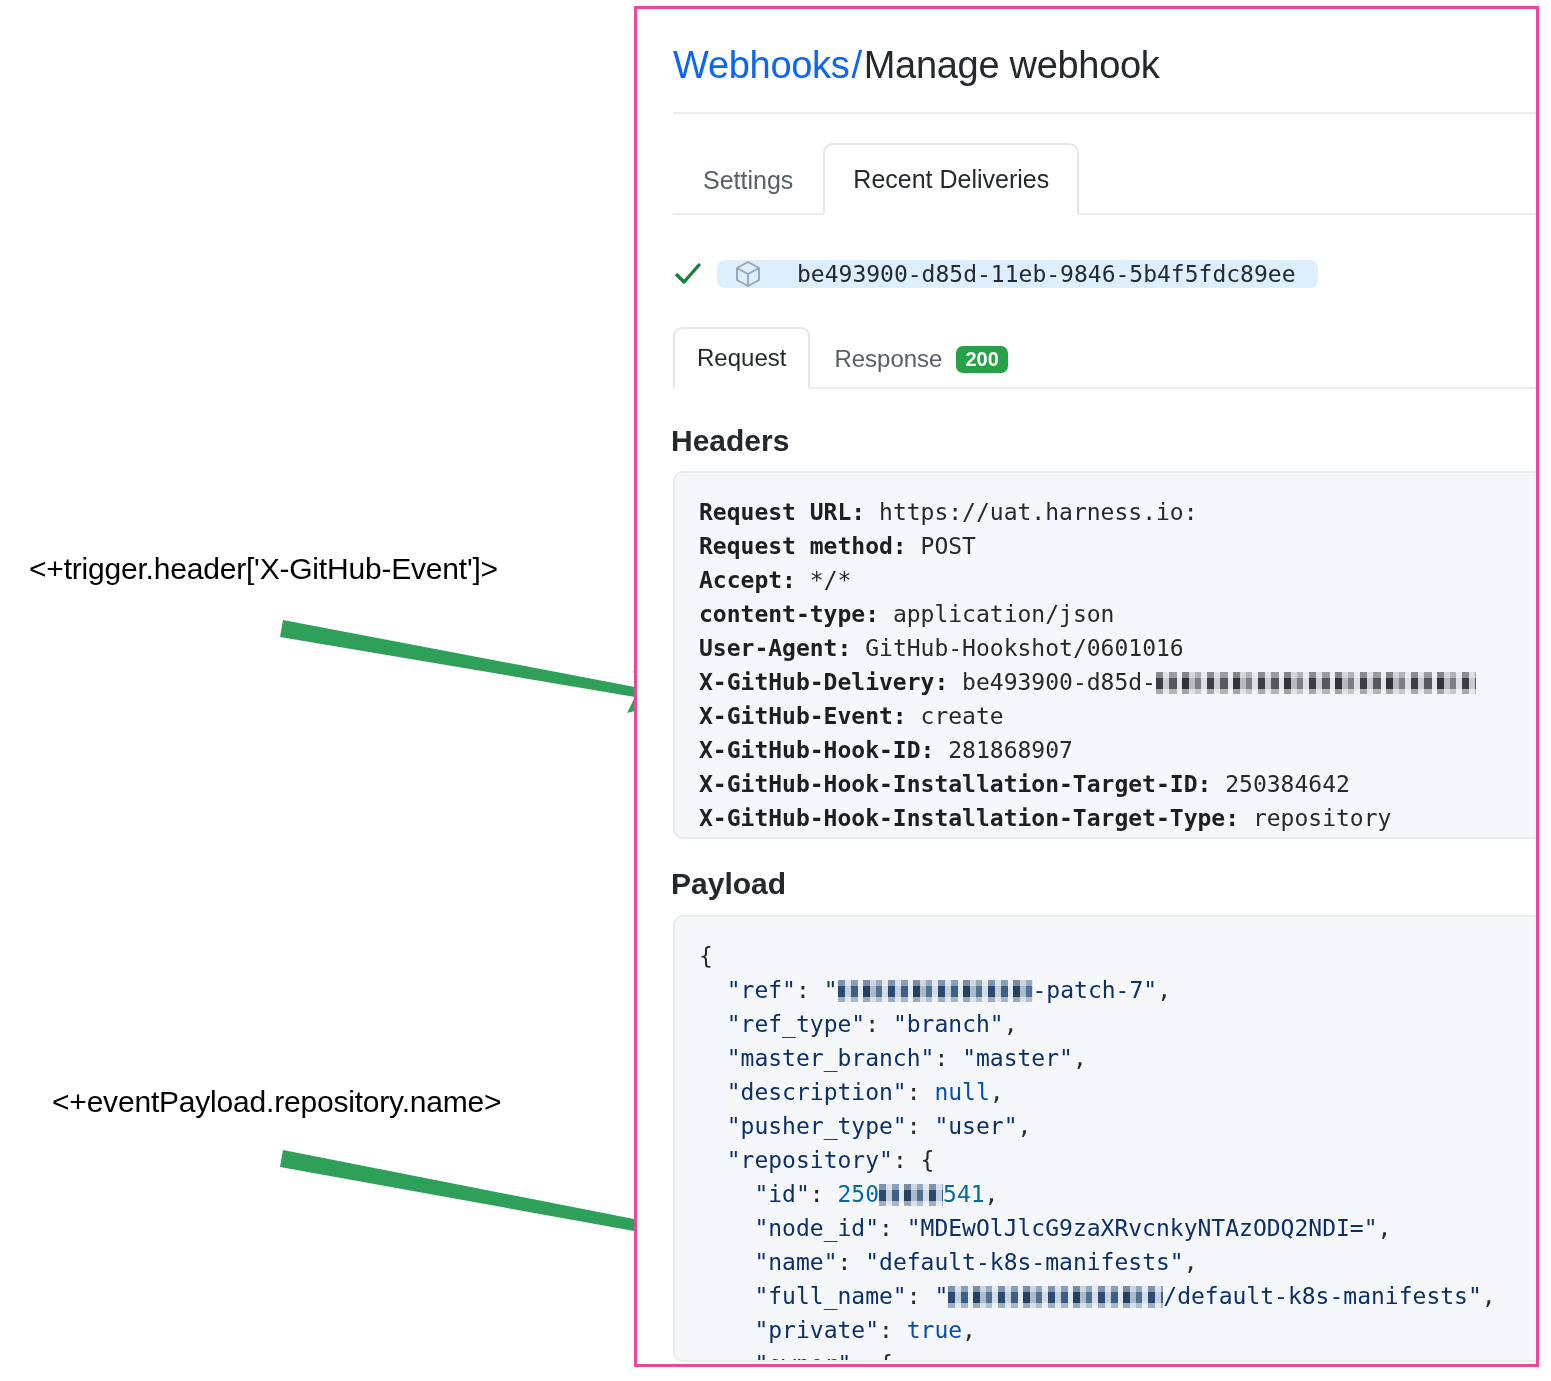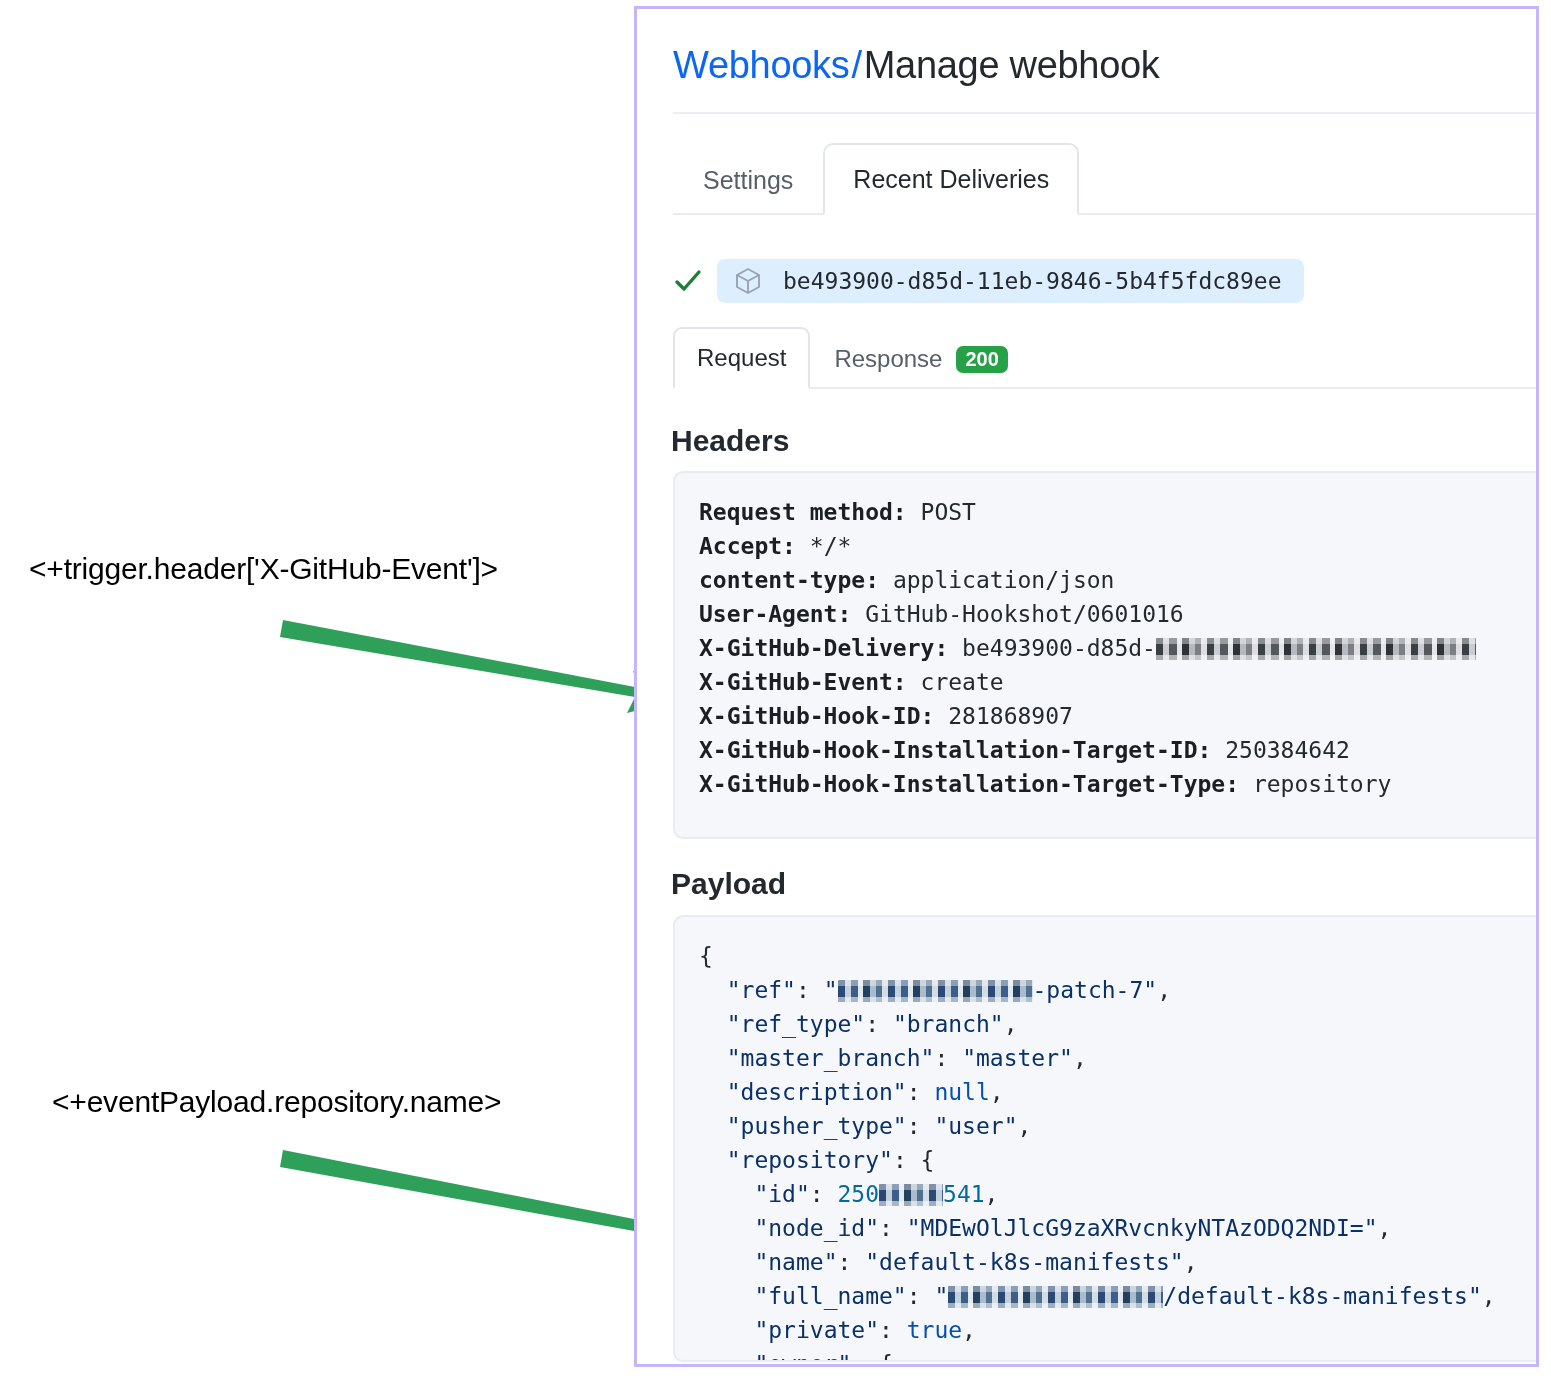--- a/index.html
+++ b/index.html
@@ -34,21 +34,21 @@
     pointer-events: none;
   }
 
   
   .gh-panel {
     position: absolute;
     left: 634px;
     top: 6px;
     width: 905px;
     height: 1361px;
-    border: 3px solid #c4b5fd;
+    border: 3px solid #ec4899;
     background: #ffffff;
     box-sizing: border-box;
     overflow: hidden;
   }
 
   .gh-inner {
     position: absolute;
     left: 0; top: 0; right: 0; bottom: 0;
     overflow: hidden;
   }
@@ -137,25 +137,25 @@
   }
   .check-icon {
     width: 30px;
     height: 30px;
     display: inline-block;
     flex: 0 0 auto;
   }
   .delivery-pill {
     display: flex;
     align-items: center;
-    gap: 20px;
+    gap: 34px;
     background: #ddeeff;
     border-radius: 8px;
     padding: 7px 22px 7px 16px;
-    height: 44px;
+    height: 28px;
     box-sizing: border-box;
     cursor: pointer;
   }
   .cube-icon {
     width: 30px;
     height: 30px;
     flex: 0 0 auto;
   }
   .delivery-guid {
     font-family: "DejaVu Sans Mono", monospace;
@@ -367,20 +367,24 @@
       <div class="tab-inner">
         <span>Response</span>
         <span class="status-badge">200</span>
       </div>
     </div>
 
     <div class="section-heading" id="heading-headers">Headers</div>
 
     <div class="code-box" id="headers-box">
       <div class="hdr-line">
+        <span class="hdr-key">Request URL:</span>
+        <span class="hdr-val">https://uat.harness.io:</span>
+      </div>
+      <div class="hdr-line">
         <span class="hdr-key">Request method:</span>
         <span class="hdr-val">POST</span>
       </div>
       <div class="hdr-line">
         <span class="hdr-key">Accept:</span>
         <span class="hdr-val">*/*</span>
       </div>
       <div class="hdr-line">
         <span class="hdr-key">content-type:</span>
         <span class="hdr-val">application/json</span>

